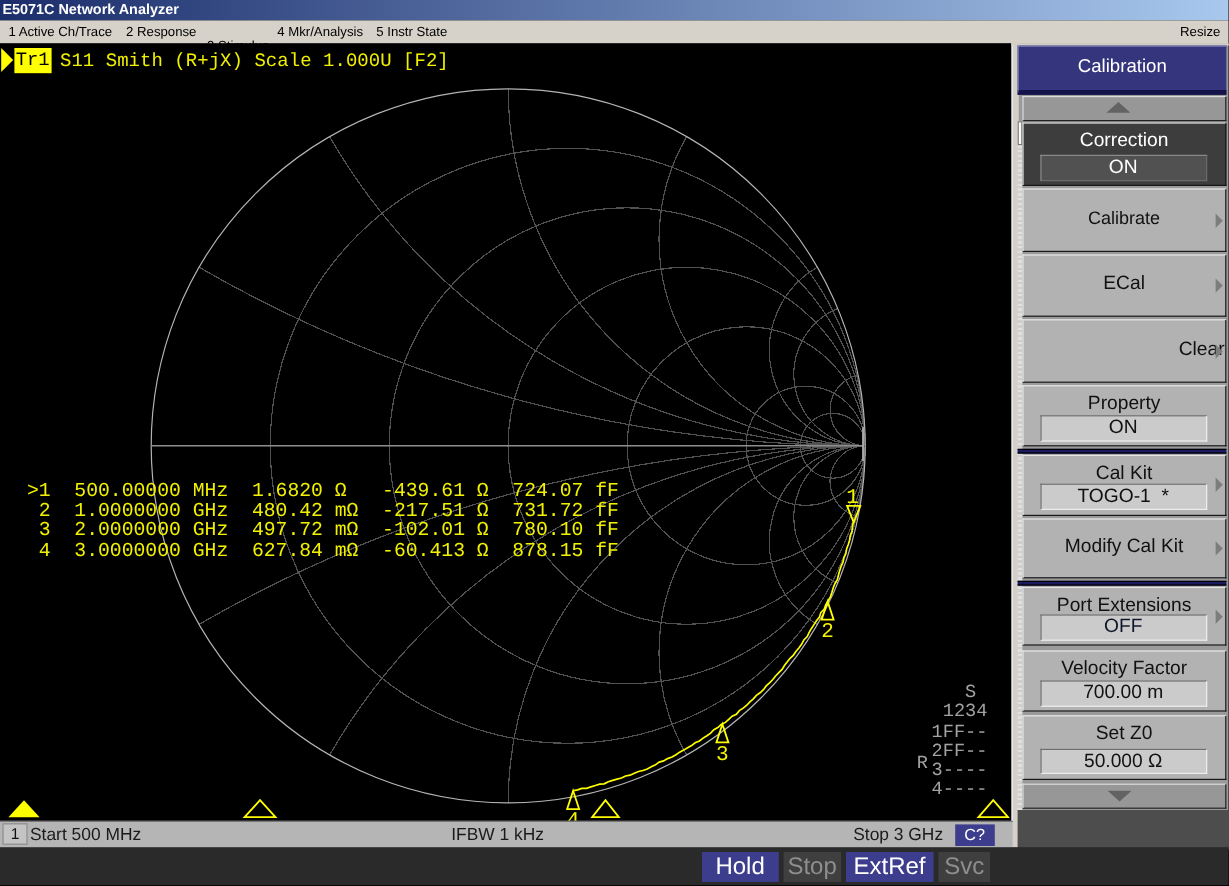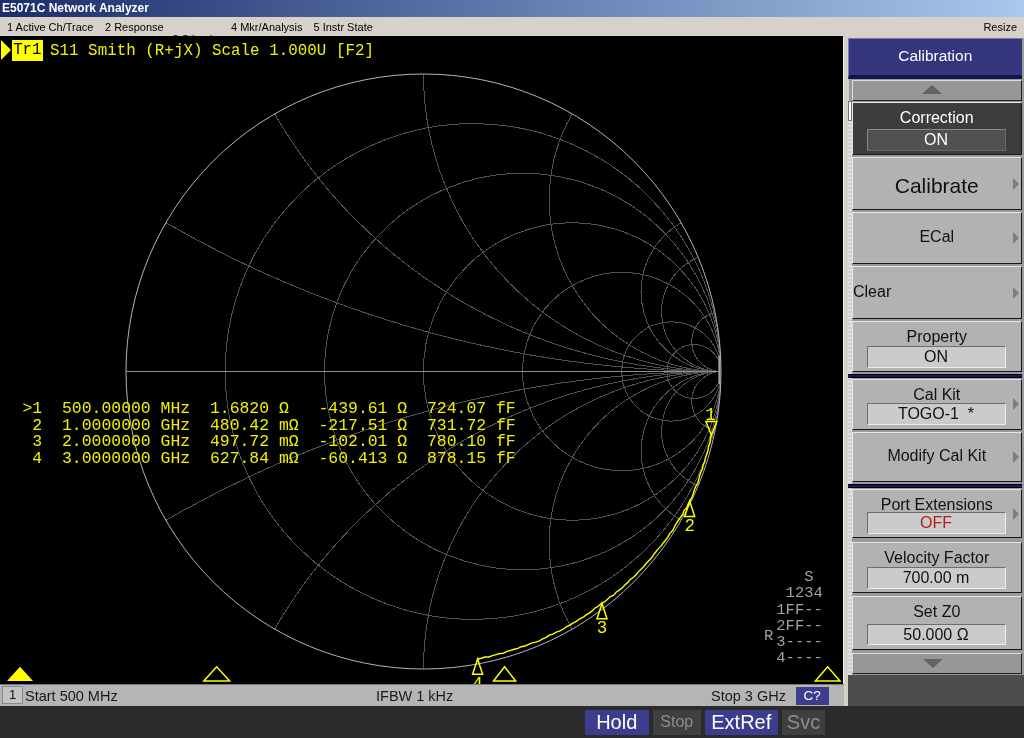--- a/index.html
+++ b/index.html
@@ -79,49 +79,49 @@
     <div style="position:absolute;left:847.5px;top:101px;width:4.5px;height:20px;background:#fbfbfb;border:1px solid #777;box-sizing:border-box"></div>
     <div style="position:absolute;left:848px;top:38px;width:173.5px;height:40.5px;background:#35357e;border-top:1.5px solid #7b7bb0;border-left:1.5px solid #7b7bb0;border-bottom:4px solid #14144a;box-sizing:border-box;color:#fff;font-size:15.5px;text-align:center;line-height:34px">Calibration</div>
     <div style="position:absolute;left:852px;top:79.5px;width:169.5px;height:21px;background:#979797;border:1.5px solid;border-color:#dcdcdc #222 #222 #dcdcdc;box-sizing:border-box">
       <div style="position:absolute;left:69px;top:4.5px;width:0;height:0;border-bottom:9px solid #636363;border-left:10px solid transparent;border-right:10px solid transparent"></div>
     </div>
     <div style="position:absolute;left:852px;top:102px;width:169.5px;height:53px;background:#3d3d3d;border:1.5px solid;border-color:#e6e6e6 #161616 #161616 #e6e6e6;box-sizing:border-box">
       <div style="position:absolute;left:0;top:6px;width:100%;text-align:center;font-size:16px;color:#fff;white-space:nowrap">Correction</div>
       <div style="position:absolute;left:13.5px;top:25.5px;width:139px;height:22px;background:#515151;border:1.5px solid;border-color:#8a8a8a #6a6a6a #6a6a6a #8a8a8a;box-sizing:border-box;text-align:center;font-size:16px;color:#fff;line-height:19px">ON</div>
     </div>
     <div style="position:absolute;left:852px;top:157px;width:169.5px;height:53px;background:#b2b2b2;border:1.5px solid;border-color:#e6e6e6 #161616 #161616 #e6e6e6;box-sizing:border-box">
-      <div style="position:absolute;left:0;top:15.5px;width:100%;text-align:center;font-size:21px;color:#111;white-space:nowrap">Calibrate</div>
+      <div style="position:absolute;left:0;top:15.5px;width:100%;text-align:center;font-size:15px;color:#111;white-space:nowrap">Calibrate</div>
       <div style="position:absolute;right:2px;top:19.5px;width:0;height:0;border-left:6px solid #7d7d7d;border-top:6px solid transparent;border-bottom:6px solid transparent"></div>
     </div>
     <div style="position:absolute;left:852px;top:212px;width:169.5px;height:52px;background:#b2b2b2;border:1.5px solid;border-color:#e6e6e6 #161616 #161616 #e6e6e6;box-sizing:border-box">
       <div style="position:absolute;left:0;top:15.0px;width:100%;text-align:center;font-size:16px;color:#111;white-space:nowrap">ECal</div>
       <div style="position:absolute;right:2px;top:19.0px;width:0;height:0;border-left:6px solid #7d7d7d;border-top:6px solid transparent;border-bottom:6px solid transparent"></div>
     </div>
     <div style="position:absolute;left:852px;top:266px;width:169.5px;height:53px;background:#b2b2b2;border:1.5px solid;border-color:#e6e6e6 #161616 #161616 #e6e6e6;box-sizing:border-box">
-      <div style="position:absolute;left:0;top:15.5px;width:100%;text-align:left;font-size:16px;color:#111;white-space:nowrap">Clear</div>
+      <div style="position:absolute;left:0;top:15.5px;width:100%;text-align:right;font-size:16px;color:#111;white-space:nowrap">Clear</div>
       <div style="position:absolute;right:2px;top:19.5px;width:0;height:0;border-left:6px solid #7d7d7d;border-top:6px solid transparent;border-bottom:6px solid transparent"></div>
     </div>
     <div style="position:absolute;left:852px;top:321px;width:169.5px;height:51px;background:#b2b2b2;border:1.5px solid;border-color:#e6e6e6 #161616 #161616 #e6e6e6;box-sizing:border-box">
       <div style="position:absolute;left:0;top:6px;width:100%;text-align:center;font-size:16px;color:#111;white-space:nowrap">Property</div>
       <div style="position:absolute;left:13.5px;top:23.5px;width:139px;height:22px;background:#cbcbcb;border:1.5px solid;border-color:#6e6e6e #ededed #ededed #6e6e6e;box-sizing:border-box;text-align:center;font-size:16px;color:#111;line-height:19px">ON</div>
     </div>
     <div style="position:absolute;left:848px;top:373.5px;width:173.5px;height:4.5px;background:#191960;border-top:1px solid #000;border-bottom:1px solid #000;box-sizing:border-box"></div>
     <div style="position:absolute;left:852px;top:378.5px;width:169.5px;height:51px;background:#b2b2b2;border:1.5px solid;border-color:#e6e6e6 #161616 #161616 #e6e6e6;box-sizing:border-box">
       <div style="position:absolute;left:0;top:6px;width:100%;text-align:center;font-size:16px;color:#111;white-space:nowrap">Cal Kit</div>
       <div style="position:absolute;left:13.5px;top:23.5px;width:139px;height:22px;background:#cbcbcb;border:1.5px solid;border-color:#6e6e6e #ededed #ededed #6e6e6e;box-sizing:border-box;text-align:center;font-size:16px;color:#111;line-height:19px">TOGO-1&nbsp; *</div>
       <div style="position:absolute;right:2px;top:18.5px;width:0;height:0;border-left:6px solid #7d7d7d;border-top:6px solid transparent;border-bottom:6px solid transparent"></div>
     </div>
     <div style="position:absolute;left:852px;top:431.5px;width:169.5px;height:50.5px;background:#b2b2b2;border:1.5px solid;border-color:#e6e6e6 #161616 #161616 #e6e6e6;box-sizing:border-box">
       <div style="position:absolute;left:0;top:14.25px;width:100%;text-align:center;font-size:16px;color:#111;white-space:nowrap">Modify Cal Kit</div>
       <div style="position:absolute;right:2px;top:18.25px;width:0;height:0;border-left:6px solid #7d7d7d;border-top:6px solid transparent;border-bottom:6px solid transparent"></div>
     </div>
     <div style="position:absolute;left:848px;top:483.5px;width:173.5px;height:4.5px;background:#191960;border-top:1px solid #000;border-bottom:1px solid #000;box-sizing:border-box"></div>
     <div style="position:absolute;left:852px;top:489px;width:169.5px;height:49px;background:#b2b2b2;border:1.5px solid;border-color:#e6e6e6 #161616 #161616 #e6e6e6;box-sizing:border-box">
       <div style="position:absolute;left:0;top:6px;width:100%;text-align:center;font-size:16px;color:#111;white-space:nowrap">Port Extensions</div>
-      <div style="position:absolute;left:13.5px;top:21.5px;width:139px;height:22px;background:#cbcbcb;border:1.5px solid;border-color:#6e6e6e #ededed #ededed #6e6e6e;box-sizing:border-box;text-align:center;font-size:16px;color:#b91c1c;line-height:19px">OFF</div>
+      <div style="position:absolute;left:13.5px;top:21.5px;width:139px;height:22px;background:#cbcbcb;border:1.5px solid;border-color:#6e6e6e #ededed #ededed #6e6e6e;box-sizing:border-box;text-align:center;font-size:16px;color:#0f172a;line-height:19px">OFF</div>
       <div style="position:absolute;right:2px;top:17.5px;width:0;height:0;border-left:6px solid #7d7d7d;border-top:6px solid transparent;border-bottom:6px solid transparent"></div>
     </div>
     <div style="position:absolute;left:852px;top:541.5px;width:169.5px;height:51.5px;background:#b2b2b2;border:1.5px solid;border-color:#e6e6e6 #161616 #161616 #e6e6e6;box-sizing:border-box">
       <div style="position:absolute;left:0;top:6px;width:100%;text-align:center;font-size:16px;color:#111;white-space:nowrap">Velocity Factor</div>
       <div style="position:absolute;left:13.5px;top:24.0px;width:139px;height:22px;background:#cbcbcb;border:1.5px solid;border-color:#6e6e6e #ededed #ededed #6e6e6e;box-sizing:border-box;text-align:center;font-size:16px;color:#111;line-height:19px">700.00 m</div>
     </div>
     <div style="position:absolute;left:852px;top:596px;width:169.5px;height:54px;background:#b2b2b2;border:1.5px solid;border-color:#e6e6e6 #161616 #161616 #e6e6e6;box-sizing:border-box">
       <div style="position:absolute;left:0;top:6px;width:100%;text-align:center;font-size:16px;color:#111;white-space:nowrap">Set Z0</div>
       <div style="position:absolute;left:13.5px;top:26.5px;width:139px;height:21px;background:#cbcbcb;border:1.5px solid;border-color:#6e6e6e #ededed #ededed #6e6e6e;box-sizing:border-box;text-align:center;font-size:16px;color:#111;line-height:19px">50.000 Ω</div>
     </div>
@@ -130,15 +130,15 @@
     </div>
     <div style="position:absolute;left:848px;top:675px;width:176px;height:33px;background:#4d4d4d"></div>
 <div style="position:absolute;left:0;top:684px;width:844px;height:22px;background:#b5b5b5;border-top:1px solid #777"></div>
     <div style="position:absolute;left:2px;top:686px;width:21px;height:18px;background:#c4c4c4;border:1px solid #8a8a8a;box-sizing:border-box;text-align:center;font-size:13px;line-height:16px;color:#111">1</div>
     <div style="position:absolute;left:25px;top:687.5px;font-size:14.5px;color:#1a1a1a">Start 500 MHz</div>
     <div style="position:absolute;left:376px;top:687.5px;font-size:14.5px;color:#1a1a1a">IFBW 1 kHz</div>
     <div style="position:absolute;left:711px;top:687.5px;font-size:14.5px;color:#1a1a1a">Stop 3 GHz</div>
     <div style="position:absolute;left:795.5px;top:686.5px;width:33.5px;height:18px;background:#3d3d8e;color:#fff;font-size:13.5px;text-align:center;line-height:17px">C?</div>
 <div style="position:absolute;left:0;top:706px;width:1024px;height:32px;background:#2a2a2a"></div>
     <div style="position:absolute;left:585px;top:710px;width:63.5px;height:24.5px;background:#3d3d8e;color:#fff;font-size:20px;text-align:center;line-height:24.5px">Hold</div>
-    <div style="position:absolute;left:653px;top:710px;width:47.5px;height:24.5px;background:#3f3f3f;color:#8e8e8e;font-size:16px;text-align:center;line-height:24.5px">Stop</div>
+    <div style="position:absolute;left:653px;top:710px;width:47.5px;height:24.5px;background:#3f3f3f;color:#8e8e8e;font-size:20px;text-align:center;line-height:24.5px">Stop</div>
     <div style="position:absolute;left:705px;top:710px;width:72.5px;height:24.5px;background:#3d3d8e;color:#fff;font-size:20px;text-align:center;line-height:24.5px">ExtRef</div>
     <div style="position:absolute;left:782px;top:710px;width:43px;height:24.5px;background:#3f3f3f;color:#8e8e8e;font-size:20px;text-align:center;line-height:24.5px">Svc</div>
 </div>
 </body></html>

